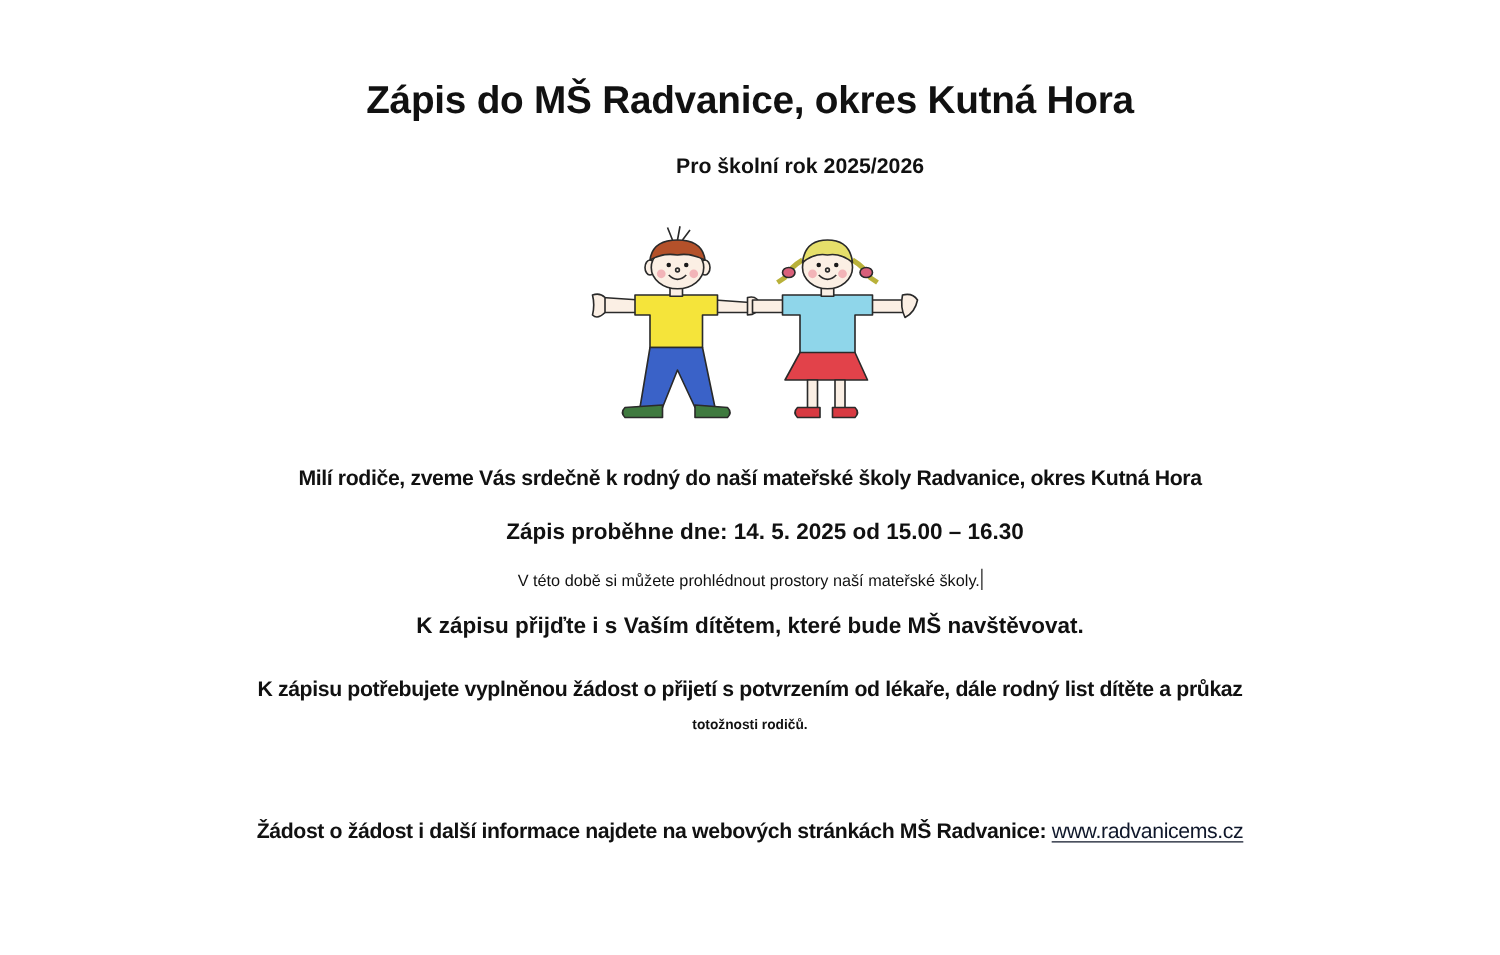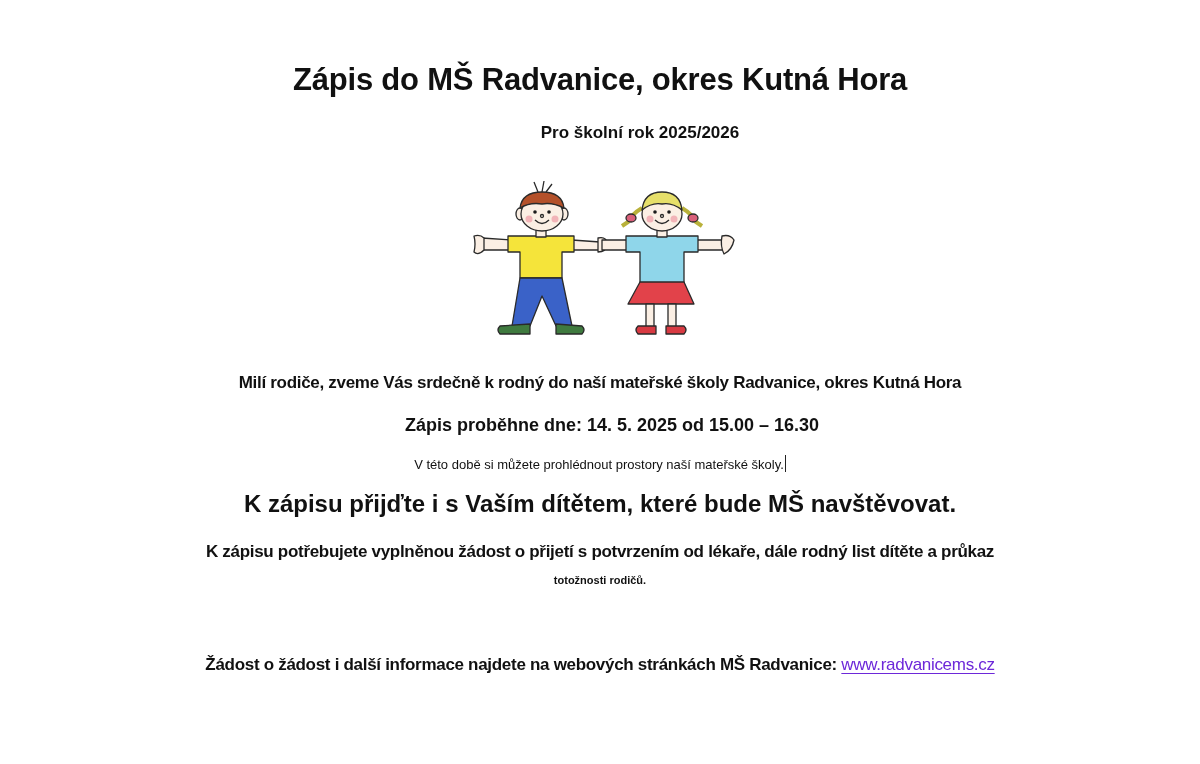--- a/index.html
+++ b/index.html
@@ -50,26 +50,26 @@
     .p2 { top: 415px; font-size: 18px; padding-left: 12px; }
     .p3 { top: 455px; font-size: 13px; font-weight: normal; }
     .p3 .cursor {
       display: inline-block;
       width: 1px;
       height: 17px;
       background: #222;
       vertical-align: -3px;
       margin-left: 1px;
     }
-    .p4 { top: 490px; font-size: 24px; }
+    .p4 { top: 490px; font-size: 18px; }
     .p5 { top: 542px; font-size: 17px; letter-spacing: -0.3px; }
     .p6 { top: 574px; font-size: 11px; }
     .p7 { top: 655px; font-size: 17px; letter-spacing: -0.3px; }
     .link {
-      color: #6d28d9;
+      color: #0f172a;
       font-weight: normal;
       text-decoration: underline;
       text-underline-offset: 3px;
       cursor: pointer;
     }
   </style>
 </head>
 <body>
 
 <div class="page">

